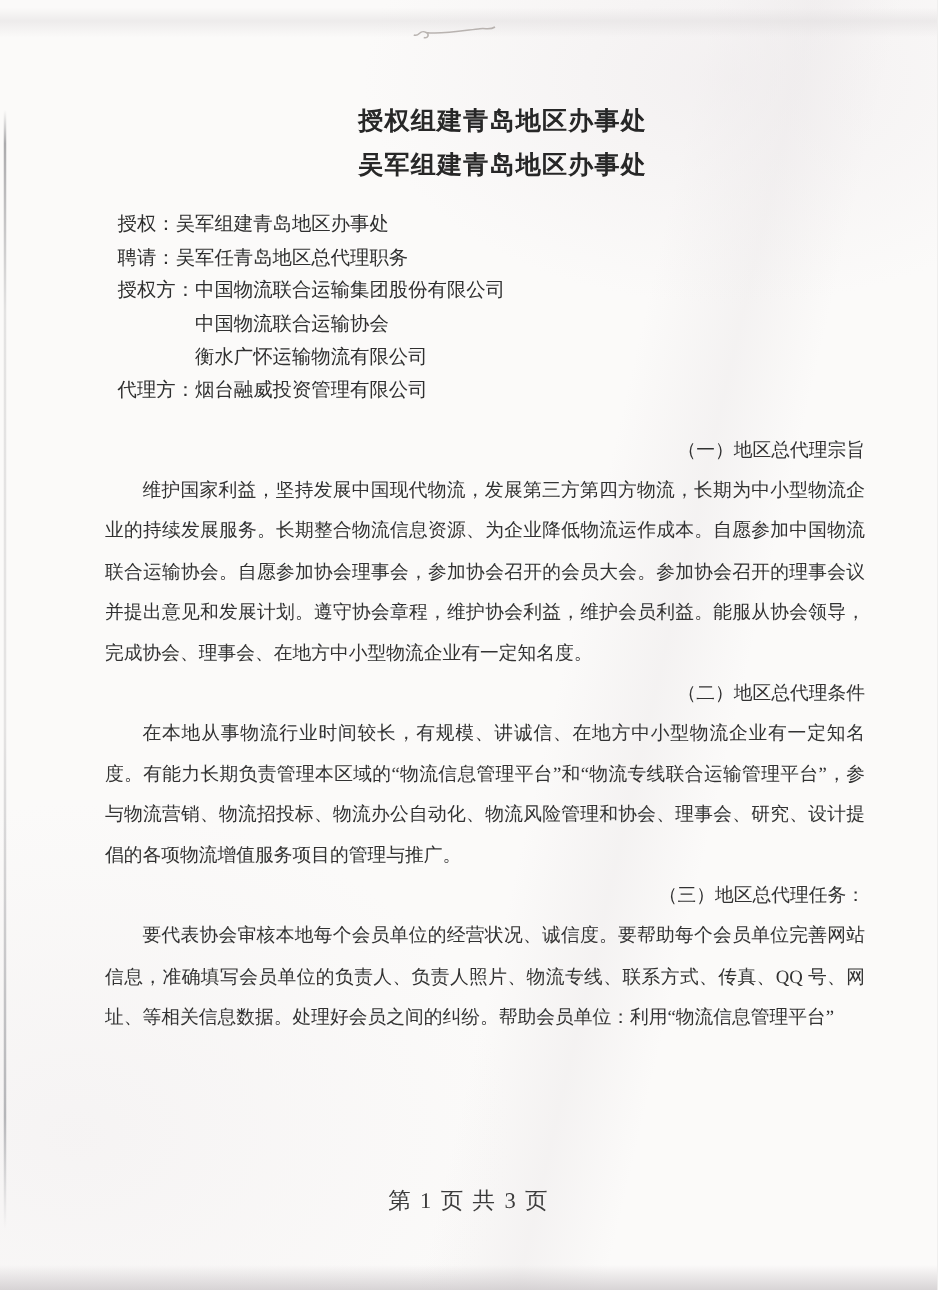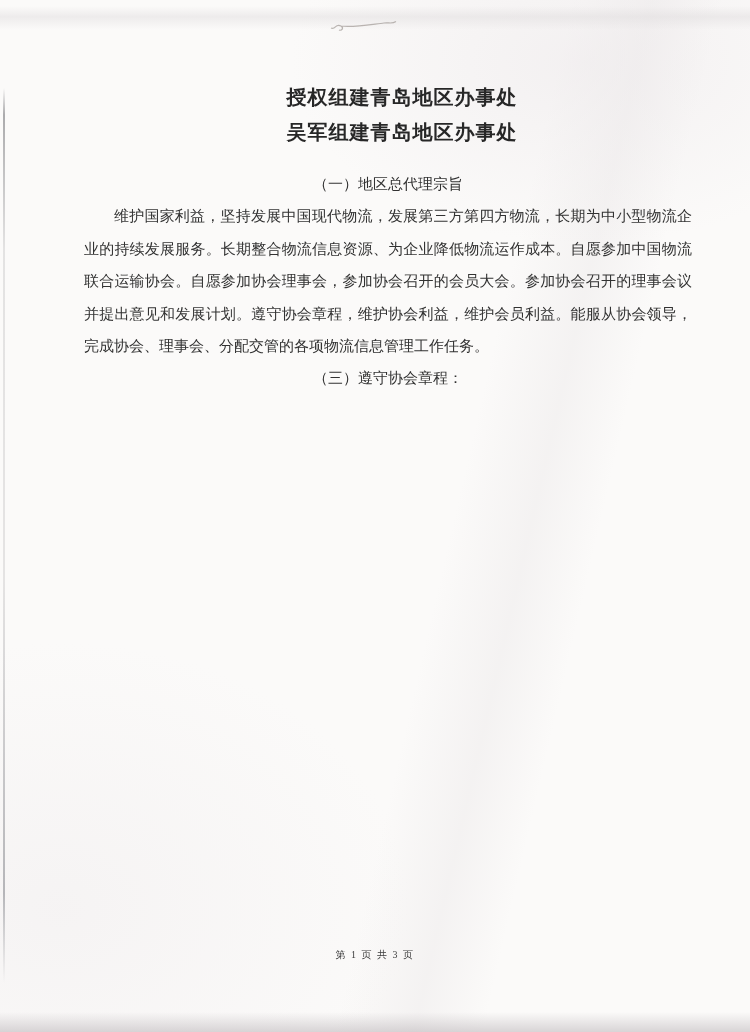--- a/index.html
+++ b/index.html
@@ -22,50 +22,61 @@
     background:linear-gradient(to bottom, rgba(202,198,200,0), rgba(197,192,195,.65));}
   .pen-mark{position:absolute;left:328px;top:16px;}
 
   .content{position:absolute;left:84px;top:80px;width:608px;}
   .title-block{transform:translateX(14px);text-align:center;font-size:20px;font-weight:bold;
     line-height:35px;letter-spacing:1px;color:#272727;}
   .meta-block{margin-top:17px;padding-left:10px;font-size:15.5px;line-height:26.6px;color:#2f2f2f;}
   .meta-line{white-space:pre;}
   .meta-line.co-indent{padding-left:62px;}
   .sections{margin-top:18px;font-size:15px;line-height:32.4px;color:#323232;}
-  .sec-heading{text-align:center;}
+  .sec-heading{text-align:right;}
   .para{margin:0;text-indent:2em;text-align:justify;}
   .footer{position:absolute;top:948px;left:0;width:100%;text-align:center;
-    font-size:10px;letter-spacing:1.5px;color:#3c3c3c;}
+    font-size:18px;letter-spacing:1.5px;color:#3c3c3c;}
 </style>
 </head>
 <body>
 
 <div class="page">
 
   <div class="band-top"></div>
 
   <svg class="pen-mark" width="76" height="20" viewBox="0 0 76 20">
     <path d="M3 12 C 8 14, 7 7, 13 10 C 16 12, 14 15, 11 14 M13 10 C 24 12, 46 8, 56 7 C 61 6.4, 64 8.2, 68 5.6" fill="none" stroke="#a49d99" stroke-width="1.2" opacity="0.75"></path>
   </svg>
 
   <div class="content">
 
     <div class="title-block">
       <div class="title-line">授权组建青岛地区办事处</div>
       <div class="title-line">吴军组建青岛地区办事处</div>
     </div>
 
+    <div class="meta-block">
+      <div class="meta-line">授权：吴军组建青岛地区办事处</div>
+      <div class="meta-line">聘请：吴军任青岛地区总代理职务</div>
+      <div class="meta-line">授权方：中国物流联合运输集团股份有限公司</div>
+      <div class="meta-line co-indent">中国物流联合运输协会</div>
+      <div class="meta-line co-indent">衡水广怀运输物流有限公司</div>
+      <div class="meta-line">代理方：烟台融威投资管理有限公司</div>
+    </div>
 
     <div class="sections">
       <div class="sec-heading">（一）地区总代理宗旨</div>
-      <p class="para">维护国家利益，坚持发展中国现代物流，发展第三方第四方物流，长期为中小型物流企业的持续发展服务。长期整合物流信息资源、为企业降低物流运作成本。自愿参加中国物流联合运输协会。自愿参加协会理事会，参加协会召开的会员大会。参加协会召开的理事会议并提出意见和发展计划。遵守协会章程，维护协会利益，维护会员利益。能服从协会领导，完成协会、理事会、分配交管的各项物流信息管理工作任务。</p>
+      <p class="para">维护国家利益，坚持发展中国现代物流，发展第三方第四方物流，长期为中小型物流企业的持续发展服务。长期整合物流信息资源、为企业降低物流运作成本。自愿参加中国物流联合运输协会。自愿参加协会理事会，参加协会召开的会员大会。参加协会召开的理事会议并提出意见和发展计划。遵守协会章程，维护协会利益，维护会员利益。能服从协会领导，完成协会、理事会、在地方中小型物流企业有一定知名度。</p>
 
+      <div class="sec-heading">（二）地区总代理条件</div>
+      <p class="para">在本地从事物流行业时间较长，有规模、讲诚信、在地方中小型物流企业有一定知名度。有能力长期负责管理本区域的“物流信息管理平台”和“物流专线联合运输管理平台”，参与物流营销、物流招投标、物流办公自动化、物流风险管理和协会、理事会、研究、设计提倡的各项物流增值服务项目的管理与推广。</p>
 
-      <div class="sec-heading">（三）遵守协会章程：</div>
+      <div class="sec-heading">（三）地区总代理任务：</div>
+      <p class="para">要代表协会审核本地每个会员单位的经营状况、诚信度。要帮助每个会员单位完善网站信息，准确填写会员单位的负责人、负责人照片、物流专线、联系方式、传真、QQ 号、网址、等相关信息数据。处理好会员之间的纠纷。帮助会员单位：利用“物流信息管理平台”</p>
     </div>
 
   </div>
 
   <div class="footer">第 1 页 共 3 页</div>
 
   <div class="edge-left"></div>
   <div class="band-bottom"></div>
 
 </div>

